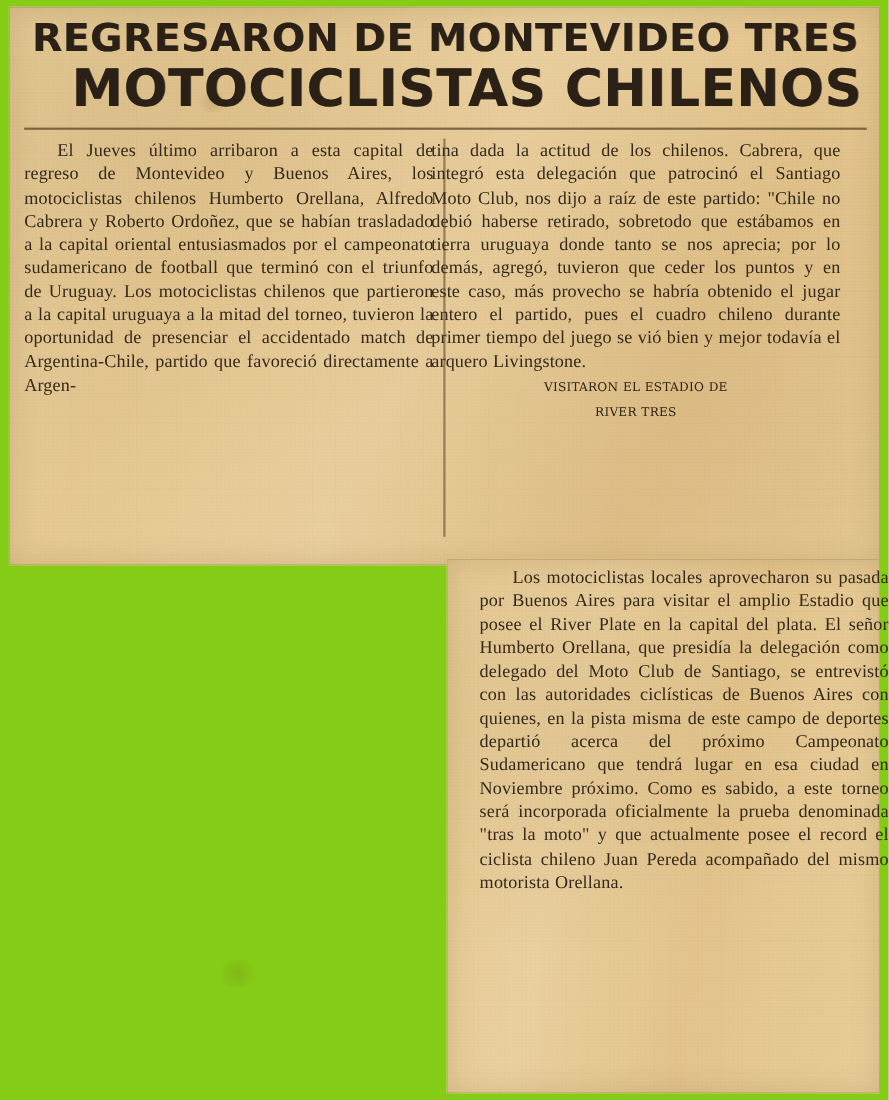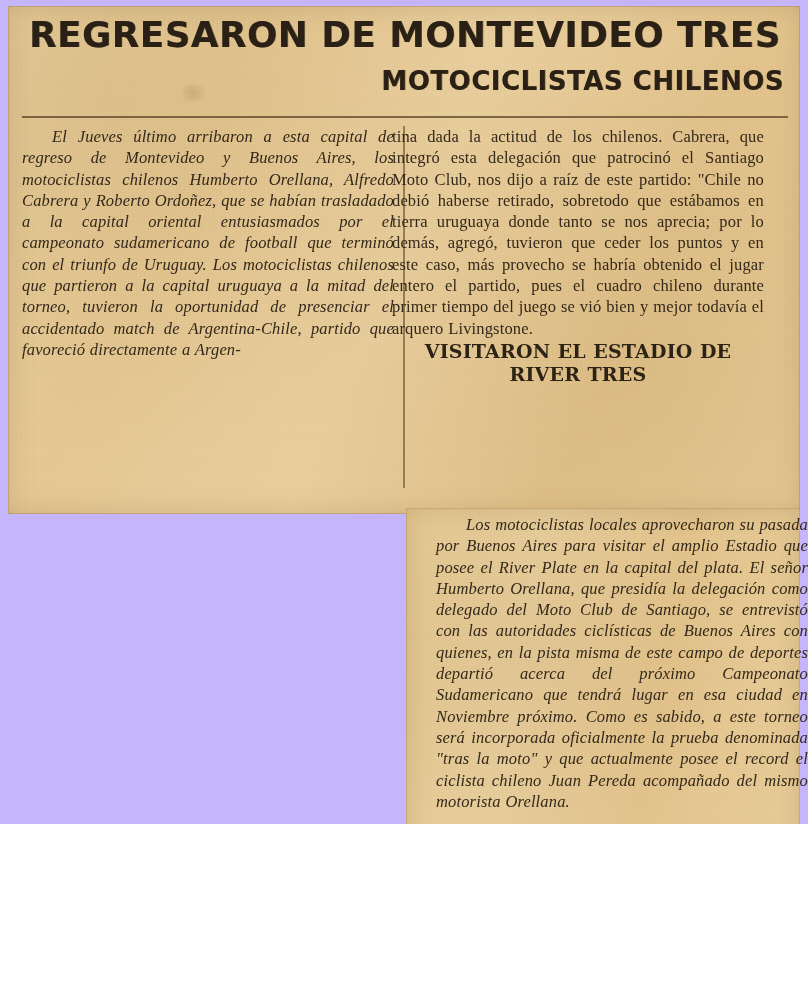--- a/index.html
+++ b/index.html
@@ -3,22 +3,22 @@
 <meta charset="utf-8">
 <style>
   html, body {
     margin: 0;
     padding: 0;
     background: #ffffff;
   }
   #page {
     position: relative;
     width: 808px;
-    height: 824px;
-    background: #c4b5fd;
+    height: 1000px;
+    background: #84cc16;
     overflow: hidden;
     font-family: "Liberation Serif", serif;
   }
 
   
   .clip-top {
     position: absolute;
     left: 8px;
     top: 6px;
     width: 792px;
@@ -67,21 +67,21 @@
   .headline .l1 {
     display: block;
     font-size: 35px;
     line-height: 46px;
     text-align: center;
     transform: scaleX(1.02);
     text-shadow: 0.6px 0 0 rgba(40,30,18,0.55);
   }
   .headline .l2 {
     display: block;
-    font-size: 26px;
+    font-size: 47px;
     line-height: 46px;
     text-align: right;
     padding-right: 4px;
     text-shadow: 0.6px 0 0 rgba(40,30,18,0.55);
   }
   .rule {
     position: absolute;
     left: 22px;
     top: 116px;
     width: 766px;
@@ -96,21 +96,21 @@
     color: #33281a;
     font-family: "Liberation Serif", serif;
     font-size: 16.5px;
     line-height: 21.3px;
     text-align: justify;
     text-justify: inter-word;
     letter-spacing: 0.15px;
     word-spacing: 0.5px;
   }
   .col p { margin: 0; }
-  .indent { text-indent: 30px; font-style: italic; }
+  .indent { text-indent: 30px; }
 
   #col-left {
     left: 22px;
     top: 126px;
     width: 372px;
   }
   #col-right-top {
     left: 392px;
     top: 126px;
     width: 372px;
@@ -126,22 +126,22 @@
     left: 403px;
     top: 126px;
     width: 2px;
     height: 362px;
     background: #6a5330;
     opacity: 0.65;
   }
 
   .subhead {
     font-family: "DejaVu Serif", serif;
-    font-weight: bold;
-    font-size: 19px;
+    font-weight: normal;
+    font-size: 11px;
     line-height: 21px;
     text-align: center;
     letter-spacing: 0.2px;
     color: #2c2216;
     margin-top: 2px;
   }
 
   
   .blot {
     position: absolute;

